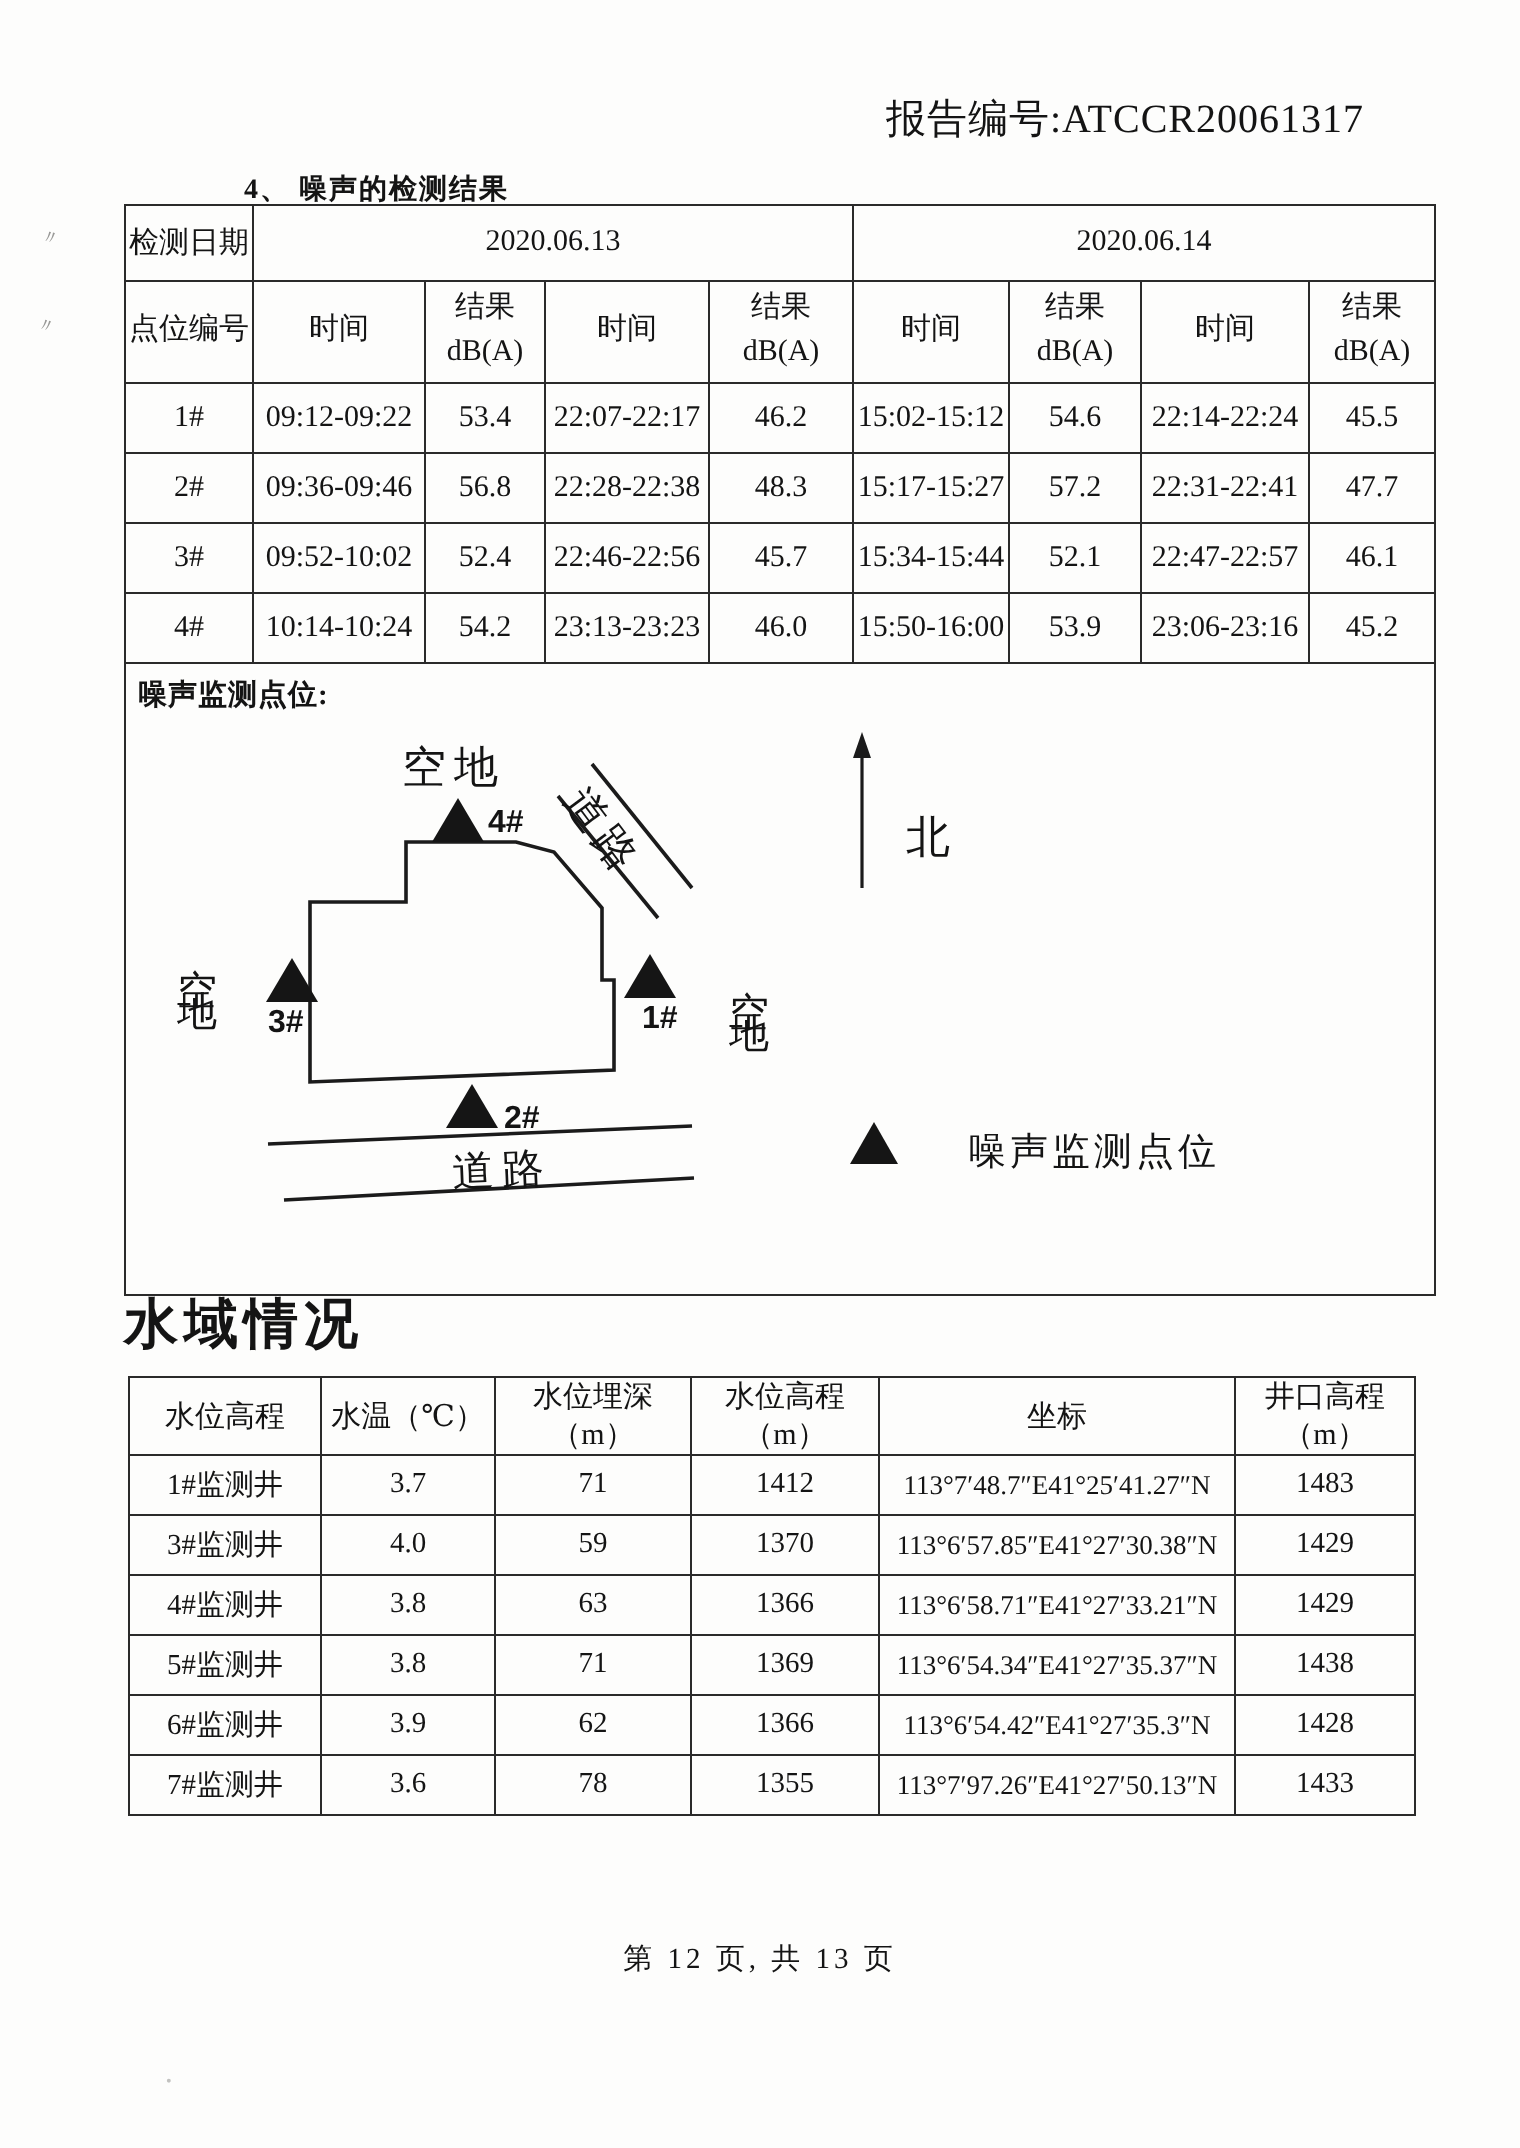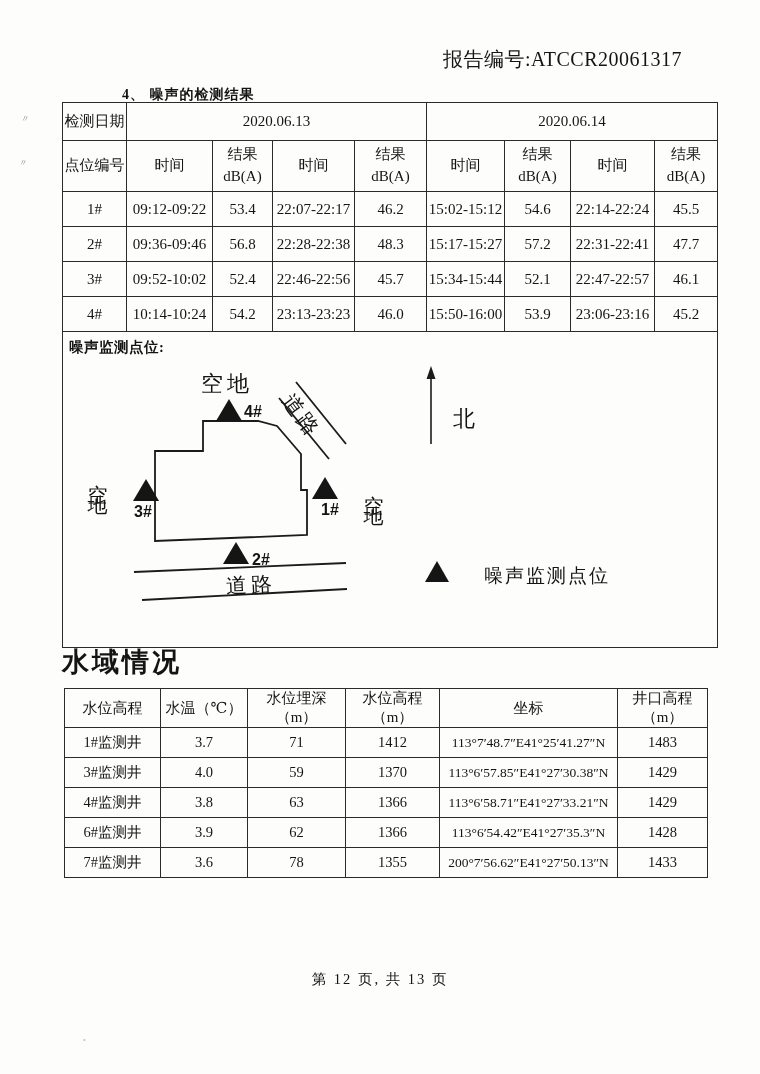--- a/index.html
+++ b/index.html
@@ -238,32 +238,40 @@
         </tr>
         <tr class="data-row">
           <td>4#监测井</td>
           <td>3.8</td>
           <td>63</td>
           <td>1366</td>
           <td>113°6′58.71″E41°27′33.21″N</td>
           <td>1429</td>
         </tr>
         <tr class="data-row">
+          <td>5#监测井</td>
+          <td>3.8</td>
+          <td>71</td>
+          <td>1369</td>
+          <td>113°6′54.34″E41°27′35.37″N</td>
+          <td>1438</td>
+        </tr>
+        <tr class="data-row">
           <td>6#监测井</td>
           <td>3.9</td>
           <td>62</td>
           <td>1366</td>
           <td>113°6′54.42″E41°27′35.3″N</td>
           <td>1428</td>
         </tr>
         <tr class="data-row">
           <td>7#监测井</td>
           <td>3.6</td>
           <td>78</td>
           <td>1355</td>
-          <td>200°7′56.62″E41°27′50.13″N</td>
+          <td>113°7′97.26″E41°27′50.13″N</td>
           <td>1433</td>
         </tr>
       </tbody>
   </table>
 
   <div class="footer">第 12 页, 共 13 页</div>
 </div>
 
 </body></html>

